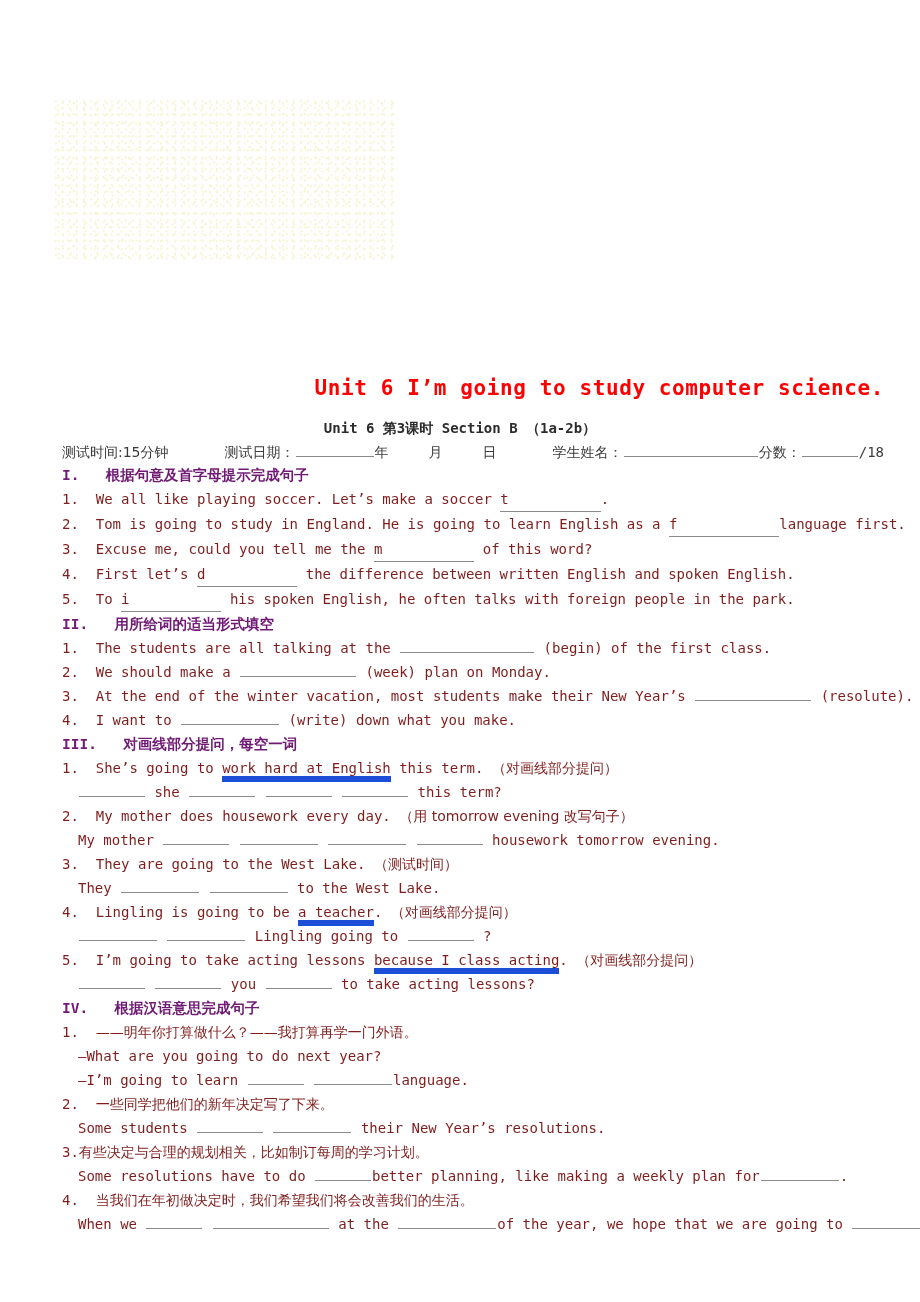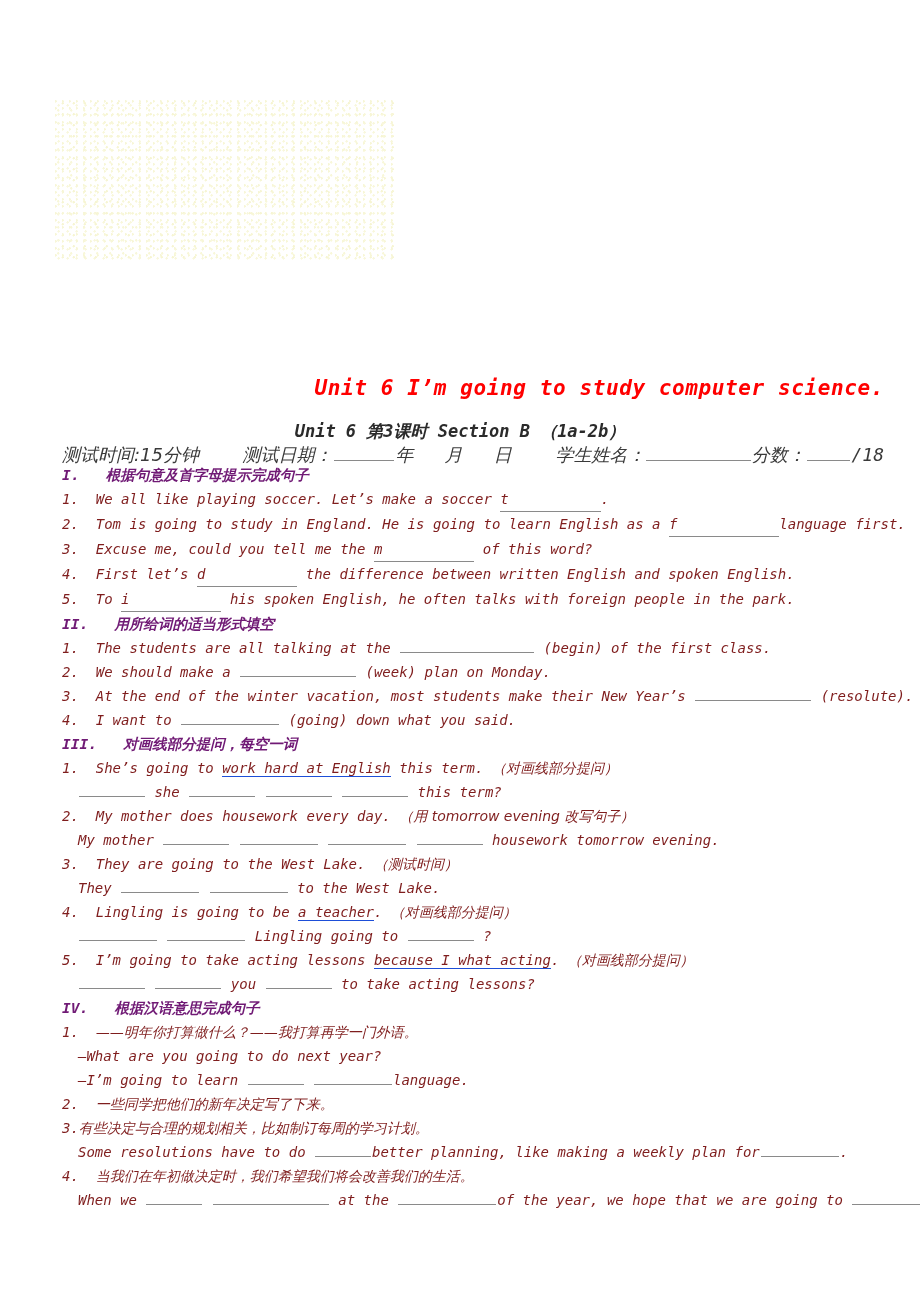--- a/index.html
+++ b/index.html
@@ -31,21 +31,20 @@
       radial-gradient(circle at 25% 80%, #f3f1bb 0 1px, transparent 1.4px);
     background-size: 7px 7px, 9px 9px, 11px 11px, 13px 13px;
     pointer-events: none;
   }
 
   #page {
     position: absolute;
     left: 0; top: 0;
     width: 920px;
     height: 1302px;
-    font-style: italic;
   }
 
   .title {
     position: absolute;
     left: 0; right: 0;
     top: 376px;
     text-align: right;
     padding-right: 36px;
     color: #ff0000;
     font-weight: bold;
@@ -53,31 +52,31 @@
     letter-spacing: 0.6px;
     white-space: nowrap;
   }
 
   .subtitle {
     position: absolute;
     left: 0; right: 0;
     top: 420px;
     text-align: center;
     font-weight: bold;
-    font-size: 17px;
+    font-size: 14px;
     color: #2b2b2b;
     white-space: nowrap;
   }
 
   .metaline {
     position: absolute;
     left: 62px;
     right: 36px;
     top: 443px;
-    font-size: 18px;
+    font-size: 14px;
     color: #3a3a3a;
     display: flex;
     align-items: baseline;
     white-space: nowrap;
   }
   .metaline .sp-a { display:inline-block; width: 56px; }
   .metaline .sp-b { display:inline-block; width: 40px; }
   .metaline .grow { flex: 1 1 auto; }
 
   .content {
@@ -122,21 +121,21 @@
 
   
   .hint {
     display: inline-block;
     border-bottom: 1px solid #8a8a8a;
     padding-right: 2px;
   }
 
   
   .uline {
-    border-bottom: 1px solid #1d4ed8;
+    border-bottom: 6px solid #1d4ed8;
   }
 
   .cn { font-family: "DejaVu Sans", "Liberation Sans", sans-serif; }
 </style>
 </head>
 <body>
 
 <div id="page">
 
   <div id="watermark"></div>
@@ -213,21 +212,21 @@
       <span>&nbsp;</span><span>We should make a </span><span class="blank w12"></span>&nbsp;<span>(week) plan on Monday.</span>
     </div>
 
     <div class="q">
       <span>3.</span>
       <span>&nbsp;</span><span>At the end of the winter vacation, most students make their New Year’s </span><span class="blank w12"></span>&nbsp;<span>(resolute).</span>
     </div>
 
     <div class="q">
       <span>4.</span>
-      <span>&nbsp;</span><span>I want to </span><span class="blank w10"></span>&nbsp;<span>(going) down what you said.</span>
+      <span>&nbsp;</span><span>I want to </span><span class="blank w10"></span>&nbsp;<span>(write) down what you make.</span>
     </div>
 
     <div class="sec-head">
       <span class="rn">III.</span>
       <span>&nbsp;</span>
       <span class="cn">对画线部分提问，每空一词</span>
     </div>
 
     <div class="q">
       <span>1.</span>
@@ -256,21 +255,21 @@
     <div class="q">
       <span>4.</span>
       <span>&nbsp;</span><span>Lingling is going to be </span><span class="uline">a teacher</span><span>.</span>&nbsp;<span class="cn">（对画线部分提问）</span>
     </div>
     <div class="q indent">
       <span class="blank w8"></span>&nbsp;<span class="blank w8"></span><span> Lingling going to </span><span class="blank w7"></span><span> ?</span>
     </div>
 
     <div class="q">
       <span>5.</span>
-      <span>&nbsp;</span><span>I’m going to take acting lessons </span><span class="uline">because I what acting</span><span>.</span>&nbsp;<span class="cn">（对画线部分提问）</span>
+      <span>&nbsp;</span><span>I’m going to take acting lessons </span><span class="uline">because I class acting</span><span>.</span>&nbsp;<span class="cn">（对画线部分提问）</span>
     </div>
     <div class="q indent">
       <span class="blank w7"></span>&nbsp;<span class="blank w7"></span><span> you </span><span class="blank w7"></span><span> to take acting lessons?</span>
     </div>
 
     <div class="sec-head">
       <span class="rn">IV.</span>
       <span>&nbsp;</span>
       <span class="cn">根据汉语意思完成句子</span>
     </div>
@@ -283,20 +282,23 @@
       <span>—What are you going to do next year?</span>
     </div>
     <div class="q indent">
       <span>—I’m going to learn </span><span class="blank w6"></span>&nbsp;<span class="blank w8"></span><span>language.</span>
     </div>
 
     <div class="q">
       <span>2.</span>
       <span>&nbsp;</span><span class="cn">一些同学把他们的新年决定写了下来。</span>
     </div>
+    <div class="q indent">
+      <span>Some students </span><span class="blank w7"></span>&nbsp;<span class="blank w8"></span>&nbsp;<span>their New Year’s resolutions.</span>
+    </div>
 
     <div class="q">
       <span>3.</span><span class="cn">有些决定与合理的规划相关，比如制订每周的学习计划。</span>
     </div>
     <div class="q indent">
       <span>Some resolutions have to do </span><span class="blank w6"></span><span>better planning, like making a weekly plan for</span><span class="blank w8"></span><span>.</span>
     </div>
 
     <div class="q">
       <span>4.</span>

